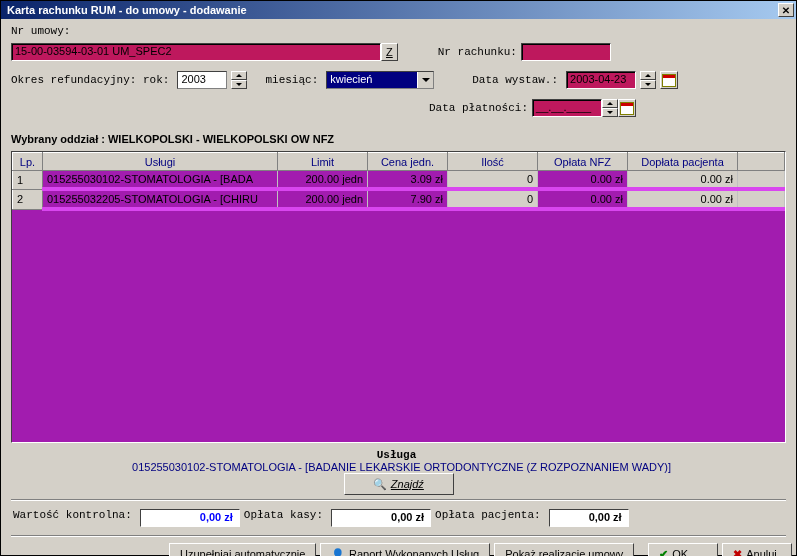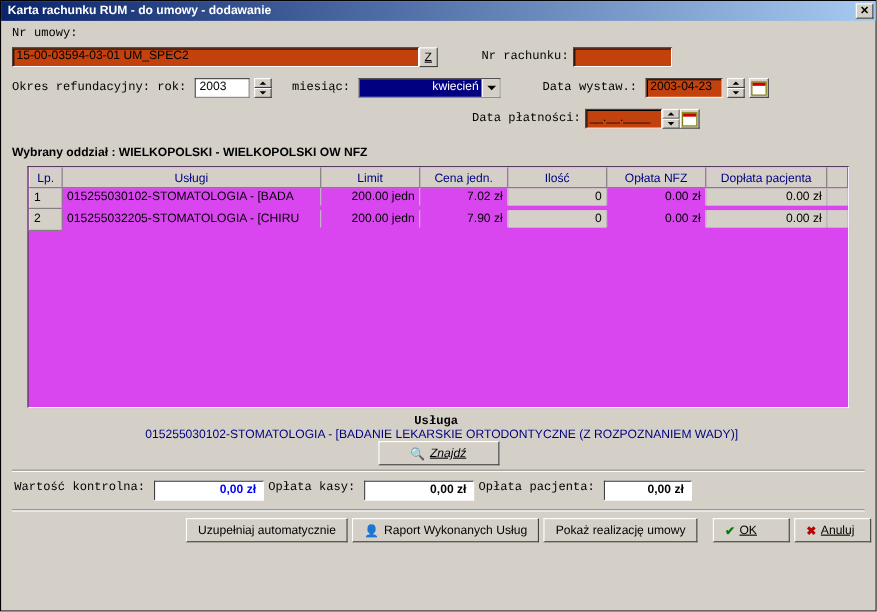--- a/index.html
+++ b/index.html
@@ -29,21 +29,21 @@
   border-right-color: #404040; border-bottom-color: #404040;
   color: #000; font-weight: bold;
   display: flex; align-items: center; justify-content: center;
   font-size: 10px;
   cursor: pointer;
 }
 .content { padding: 4px; }
 .row { display: flex; align-items: center; margin-bottom: 4px; }
 .label { white-space: nowrap; margin-right: 4px; font-family: Liberation Mono, monospace; }
 .input-sunken {
-  background: #c2410c;
+  background: #be185d;
   border: 1px solid #808080;
   border-top-color: #404040; border-left-color: #404040;
   border-right-color: #fff; border-bottom-color: #fff;
   box-shadow: inset 1px 1px 0 #000;
   height: 18px;
   padding: 1px 3px;
 }
 .btn-small {
   height: 18px;
   background: #d4d0c8;
@@ -53,21 +53,21 @@
   cursor: pointer;
   display: inline-flex; align-items: center; justify-content: center;
   font-family: inherit; font-size: 11px;
 }
 .btn-small.underlined { text-decoration: underline; }
 .select-field {
   background: #fff;
   border: 1px solid #808080;
   border-top-color: #404040; border-left-color: #404040;
   height: 18px;
-  display: inline-flex; align-items: stretch; text-align: right;
+  display: inline-flex; align-items: stretch;
 }
 .select-field .value { padding: 1px 3px; }
 .select-field .value.highlight { background: #000080; color: #fff; }
 .dropdown-btn {
   width: 16px;
   background: #d4d0c8;
   border-left: 1px solid #fff;
   display: flex; align-items: center; justify-content: center;
   cursor: pointer;
 }
@@ -91,26 +91,26 @@
 .cal-icon { display: inline-block; width: 12px; height: 11px; background:
   linear-gradient(#c00,#c00) 0 0/12px 3px no-repeat,
   linear-gradient(#fff,#fff) 0 3px/12px 8px no-repeat;
   border: 1px solid #808000; box-sizing: content-box;
 }
 .branch-line {
   font-weight: bold;
   padding: 6px;
 }
 .grid-wrapper {
-  background: #d946ef;
+  background: #a21caf;
   border: 1px solid #808080;
   border-top-color: #404040; border-left-color: #404040;
   border-right-color: #fff; border-bottom-color: #fff;
-  height: 220px;
-  margin: 0 20px;
+  height: 292px;
+  margin: 0 6px;
   overflow: hidden;
 }
 .grid { width: 100%; border-collapse: collapse; table-layout: fixed; }
 .grid th {
   background: #d4d0c8;
   border: 1px solid #808080;
   border-top-color: #fff; border-left-color: #fff;
   font-weight: normal;
   color: #000080;
   padding: 2px 4px;
@@ -234,21 +234,21 @@
       <div class="spinner-btns">
         <div class="sp">
             <div class="triangle-up"></div>
           </div>
         <div class="sp">
             <div class="triangle-down-sm"></div>
           </div>
       </div>
       <span style="width:10px;"></span>
       <span class="label">miesiąc:</span>
-      <div class="select-field" style="width:129px;">
+      <div class="select-field" style="width:108px;">
         <span class="value highlight" style="flex:1;">kwiecień</span>
         <div class="dropdown-btn">
             <div class="triangle-down"></div>
           </div>
       </div>
       <span style="width:30px;"></span>
       <span class="label">Data wystaw.:</span>
       <div class="input-sunken" style="width:70px;">
         <span>2003-04-23</span>
       </div>
@@ -308,21 +308,21 @@
             <th>Opłata NFZ</th>
             <th>Dopłata pacjenta</th>
             <th></th>
           </tr>
         </thead>
         <tbody id="grid-body">
             <tr class="selected">
               <td class="lp-cell">1</td>
               <td class="data-cell">015255030102-STOMATOLOGIA - [BADA</td>
               <td class="ra">200.00 jedn</td>
-              <td class="ra">7.02 zł</td>
+              <td class="ra">3.09 zł</td>
               <td class="ra" style="background:#d4d0c8">0</td>
               <td class="ra">0.00 zł</td>
               <td class="ra" style="background:#d4d0c8">0.00 zł</td>
               <td style="background:#d4d0c8"></td>
             </tr>
             <tr>
               <td class="lp-cell">2</td>
               <td class="data-cell">015255032205-STOMATOLOGIA - [CHIRU</td>
               <td class="ra">200.00 jedn</td>
               <td class="ra">7.90 zł</td>

